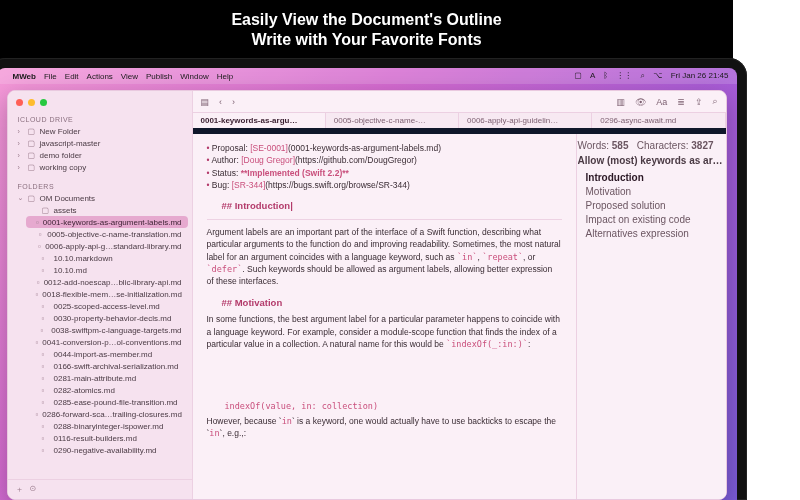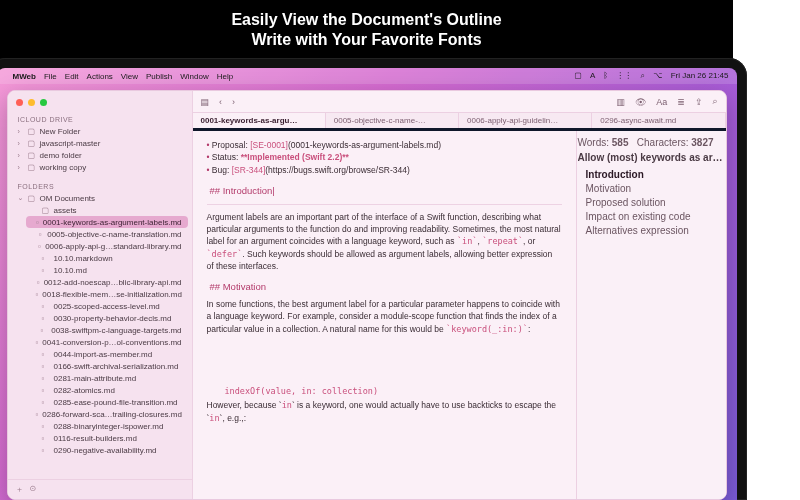--- a/index.html
+++ b/index.html
@@ -67,29 +67,29 @@
   .sidebar-footer { margin-top:auto; display:flex; gap:6px; padding:4px 8px; border-top:1px solid #ecd0e2; color:#9a7b8c;}
   .sidebar-footer span{cursor:default}
   
   .mainarea { flex:1; display:flex; flex-direction:column; background:#fbf0f7;}
   .toolbar {
     height:22px; display:flex; align-items:center; gap:10px; padding:0 8px;
     border-bottom:1px solid #ecd0e2; color:#7c5f70;
   }
   .toolbar .ico{font-size:9px}
   .toolbar .grow{flex:1}
-  .tabs { display:flex; border-bottom:3px solid #0f172a; background:#f7e9f2;}
+  .tabs { display:flex; border-bottom:6px solid #0f172a; background:#f7e9f2;}
   .tab { flex:1; padding:3px 8px; font-size:8px; color:#7c5f70; border-right:1px solid #ecd0e2; white-space:nowrap; overflow:hidden; text-overflow:ellipsis;}
   .tab.active { background:#fbf0f7; color:#3a1f30; font-weight:600;}
   .content-row { flex:1; display:flex; overflow:hidden;}
   .editor {
     flex:1; padding:8px 14px 10px; overflow:hidden; font-size:8.5px; color:#3a2c34; line-height:1.45;
   }
   .editor h1 { font-size:10px; color:#4a6cd4; font-weight:700; margin:2px 0 6px;}
-  .editor h2 { font-size:9.5px; color:#b33b6b; font-weight:400; margin:8px 3px 4px;}
+  .editor h2 { font-size:9.5px; color:#b33b6b; font-weight:700; margin:8px 15px 4px;}
   .editor .cursor::after{content:"|"; color:#b33b6b; animation:none;}
   .editor ul { list-style:none; padding:0; margin:0 0 6px;}
   .editor ul li::before{content:"• "; color:#b33b6b;}
   .link { color:#c94f7c;text-align:center; }
   .bold { color:#c94f7c; font-weight:700; }
   .code  { font-family: ui-monospace, Menlo, monospace; color:#c94f7c; }
   .codeblock { font-family: ui-monospace, Menlo, monospace; color:#c94f7c; padding:2px 0 2px 18px;margin-top:48px; }
   .hr { border:none; border-top:1px solid #edd2e3; margin:6px 0;}
   .outline {
     width:150px; border-left:1px solid #ecd0e2; padding:6px 1px; font-size:10px; color:#4a3a44;
@@ -309,31 +309,32 @@
             <div class="tab active">0001-keywords-as-argu…</div>
             <div class="tab">0005-objective-c-name-…</div>
             <div class="tab">0006-apply-api-guidelin…</div>
             <div class="tab">0296-async-await.md</div>
           </div>
 
           <div class="content-row">
             <div class="editor">
               <ul>
                 <li><span>Proposal:</span> <span class="link">[SE-0001]</span><span>(0001-keywords-as-argument-labels.md)</span></li>
+                <li><span>Author:</span> <span class="link">[Doug Gregor]</span><span>(https://github.com/DougGregor)</span></li>
                 <li><span>Status:</span> <span class="bold">**Implemented (Swift 2.2)**</span></li>
                 <li><span>Bug:</span> <span class="link">[SR-344]</span><span>(https://bugs.swift.org/browse/SR-344)</span></li>
               </ul>
               <h2 class="cursor">## Introduction</h2>
               <hr class="hr">
               <p>
                 Argument labels are an important part of the interface of a Swift function, describing what particular arguments to the function do and improving readability. Sometimes, the most natural label for an argument coincides with a language keyword, such as <span class="code">`in`</span>, <span class="code">`repeat`</span>, or <span class="code">`defer`</span>. Such keywords should be allowed as argument labels, allowing better expression of these interfaces.
               </p>
               <h2>## Motivation</h2>
               <p>
-                In some functions, the best argument label for a particular parameter happens to coincide with a language keyword. For example, consider a module-scope function that finds the index of a particular value in a collection. A natural name for this would be <span class="code">`keyword(_:in:)`</span>:
+                In some functions, the best argument label for a particular parameter happens to coincide with a language keyword. For example, consider a module-scope function that finds the index of a particular value in a collection. A natural name for this would be <span class="code">`indexOf(_:in:)`</span>:
               </p>
               <div class="codeblock">indexOf(value, in: collection)</div>
               <p>
                 <span>However, because `</span><span class="code">in</span><span>` is a keyword, one would actually have to use backticks to escape the `</span><span class="code">in</span><span>`, e.g.,:</span>
               </p>
             </div>
 
             <div class="outline">
               <div class="stats">
                 <span>Words:</span>

